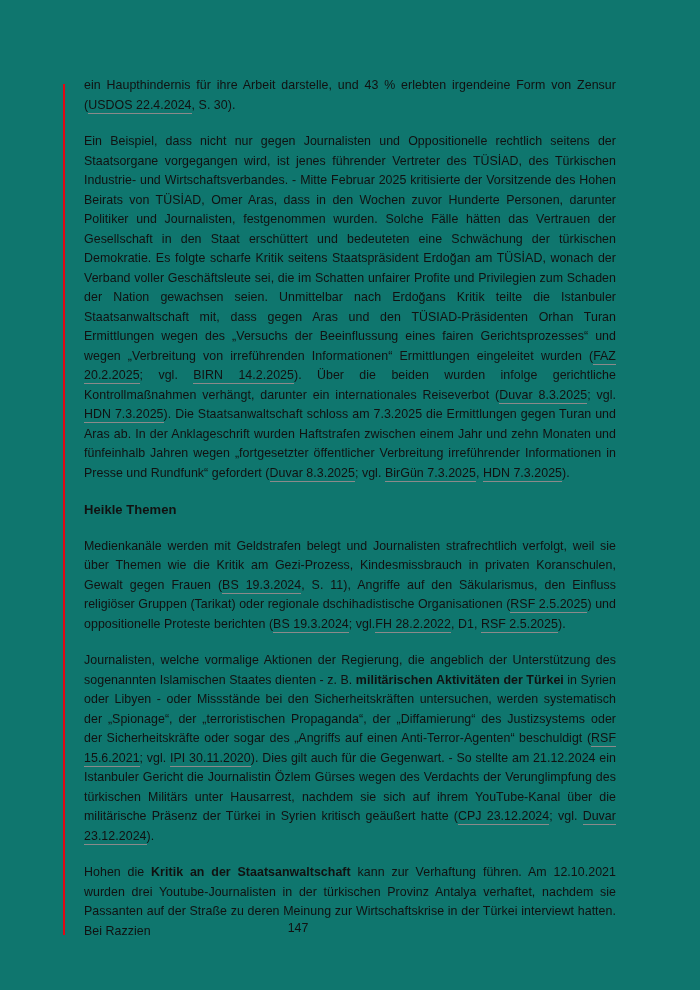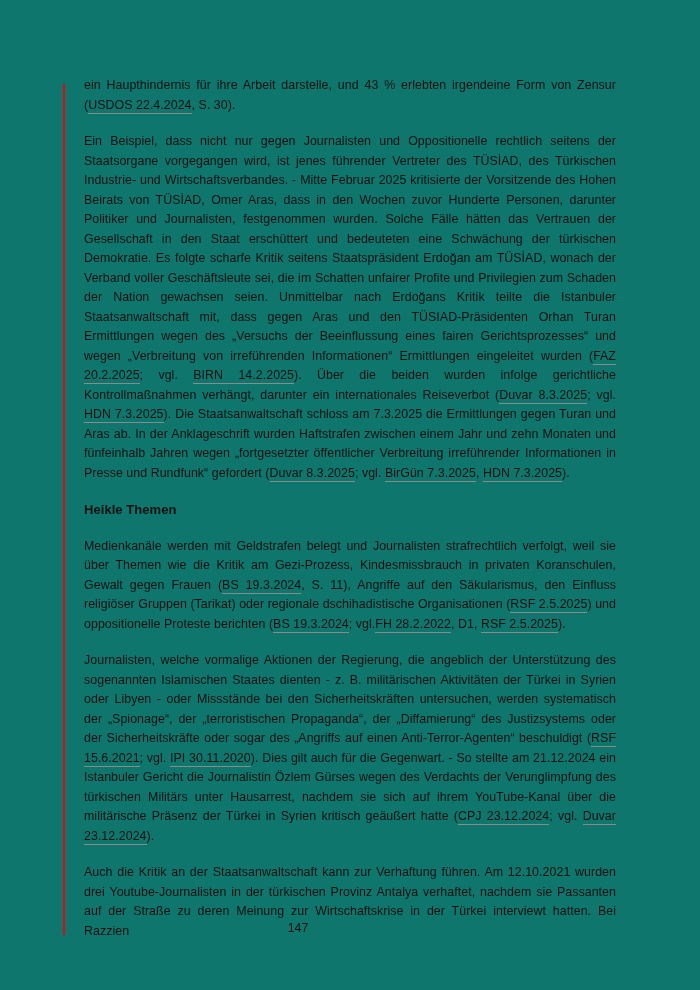--- a/index.html
+++ b/index.html
@@ -29,21 +29,21 @@
     hyphens: auto;
     -webkit-hyphens: auto;
   }
   .para { margin: 0 0 17px 0; }
   .heading {
     font-size: 13px;
     font-weight: bold;
     margin: 12px 0 17px 0;
     text-align: left;
   }
-  .b { font-weight: normal; }
+  .b { font-weight: bold; }
   .lnk {
     color: #111111;
     text-decoration: none;
     border-bottom: 1px solid #8a8a8a;
     padding-bottom: 1px;
     cursor: pointer;
   }
   .footer {
     position: absolute;
     left: 0; top: 921px;
@@ -58,17 +58,17 @@
 
 <div class="page">
   <div class="change-bar" style="background: rgb(227, 6, 19);"></div>
 
   <div class="content">
     <p class="para"><span>ein Haupthindernis für ihre Arbeit darstelle, und 43 % erlebten irgendeine Form von Zensur (</span><span class="lnk">USDOS 22.4.2024</span><span>, S. 30).</span></p>
     <p class="para"><span>Ein Beispiel, dass nicht nur gegen Journalisten und Oppositionelle rechtlich seitens der Staatsorgane vorgegangen wird, ist jenes führender Vertreter des TÜSİAD, des Türkischen Industrie- und Wirtschaftsverbandes. - Mitte Februar 2025 kritisierte der Vorsitzende des Hohen Beirats von TÜSİAD, Omer Aras, dass in den Wochen zuvor Hunderte Personen, darunter Politiker und Journalisten, festgenommen wurden. Solche Fälle hätten das Vertrauen der Gesellschaft in den Staat erschüttert und bedeuteten eine Schwächung der türkischen Demokratie. Es folgte scharfe Kritik seitens Staatspräsident Erdoğan am TÜSİAD, wonach der Verband voller Geschäftsleute sei, die im Schatten unfairer Profite und Privilegien zum Schaden der Nation gewachsen seien. Unmittelbar nach Erdoğans Kritik teilte die Istanbuler Staatsanwaltschaft mit, dass gegen Aras und den TÜSIAD-Präsidenten Orhan Turan Ermittlungen wegen des „Versuchs der Beeinflussung eines fairen Gerichtsprozesses“ und wegen „Verbreitung von irreführenden Informationen“ Ermittlungen eingeleitet wurden (</span><span class="lnk">FAZ 20.2.2025</span><span>; vgl. </span><span class="lnk">BIRN 14.2.2025</span><span>). Über die beiden wurden infolge gerichtliche Kontrollmaßnahmen verhängt, darunter ein internationales Reiseverbot (</span><span class="lnk">Duvar 8.3.2025</span><span>; vgl. </span><span class="lnk">HDN 7.3.2025</span><span>). Die Staatsanwaltschaft schloss am 7.3.2025 die Ermittlungen gegen Turan und Aras ab. In der Anklageschrift wurden Haftstrafen zwischen einem Jahr und zehn Monaten und fünfeinhalb Jahren wegen „fortgesetzter öffentlicher Verbreitung irreführender Informationen in Presse und Rundfunk“ gefordert (</span><span class="lnk">Duvar 8.3.2025</span><span>; vgl. </span><span class="lnk">BirGün 7.3.2025</span><span>, </span><span class="lnk">HDN 7.3.2025</span><span>).</span></p>
     <h2 class="heading">Heikle Themen</h2>
     <p class="para"><span>Medienkanäle werden mit Geldstrafen belegt und Journalisten strafrechtlich verfolgt, weil sie über Themen wie die Kritik am Gezi-Prozess, Kindesmissbrauch in privaten Koranschulen, Gewalt gegen Frauen (</span><span class="lnk">BS 19.3.2024</span><span>, S. 11), Angriffe auf den Säkularismus, den Einfluss religiöser Gruppen (Tarikat) oder regionale dschihadistische Organisationen (</span><span class="lnk">RSF 2.5.2025</span><span>) und oppositionelle Proteste berichten (</span><span class="lnk">BS 19.3.2024</span><span>; vgl.</span><span class="lnk">FH 28.2.2022</span><span>, D1, </span><span class="lnk">RSF 2.5.2025</span><span>).</span></p>
     <p class="para"><span>Journalisten, welche vormalige Aktionen der Regierung, die angeblich der Unterstützung des sogenannten Islamischen Staates dienten - z. B. </span><span class="b">militärischen Aktivitäten der Türkei</span><span> in Syrien oder Libyen - oder Missstände bei den Sicherheitskräften untersuchen, werden systematisch der „Spionage“, der „terroristischen Propaganda“, der „Diffamierung“ des Justizsystems oder der Sicherheitskräfte oder sogar des „Angriffs auf einen Anti-Terror-Agenten“ beschuldigt (</span><span class="lnk">RSF 15.6.2021</span><span>; vgl. </span><span class="lnk">IPI 30.11.2020</span><span>). Dies gilt auch für die Gegenwart. - So stellte am 21.12.2024 ein Istanbuler Gericht die Journalistin Özlem Gürses wegen des Verdachts der Verunglimpfung des türkischen Militärs unter Hausarrest, nachdem sie sich auf ihrem YouTube-Kanal über die militärische Präsenz der Türkei in Syrien kritisch geäußert hatte (</span><span class="lnk">CPJ 23.12.2024</span><span>; vgl. </span><span class="lnk">Duvar 23.12.2024</span><span>).</span></p>
-    <p class="para"><span>Auch die </span><span class="b">Kritik an der Staatsanwaltschaft</span><span> kann zur Verhaftung führen. Am 12.10.2021 wurden drei Youtube-Journalisten in der türkischen Provinz Antalya verhaftet, nachdem sie Passanten auf der Straße zu deren Meinung zur Wirtschaftskrise in der Türkei interviewt hatten. Bei Razzien</span></p>
+    <p class="para"><span>Hohen die </span><span class="b">Kritik an der Staatsanwaltschaft</span><span> kann zur Verhaftung führen. Am 12.10.2021 wurden drei Youtube-Journalisten in der türkischen Provinz Antalya verhaftet, nachdem sie Passanten auf der Straße zu deren Meinung zur Wirtschaftskrise in der Türkei interviewt hatten. Bei Razzien</span></p>
   </div>
 
   <div class="footer">147</div>
 </div>
 
 </body></html>

